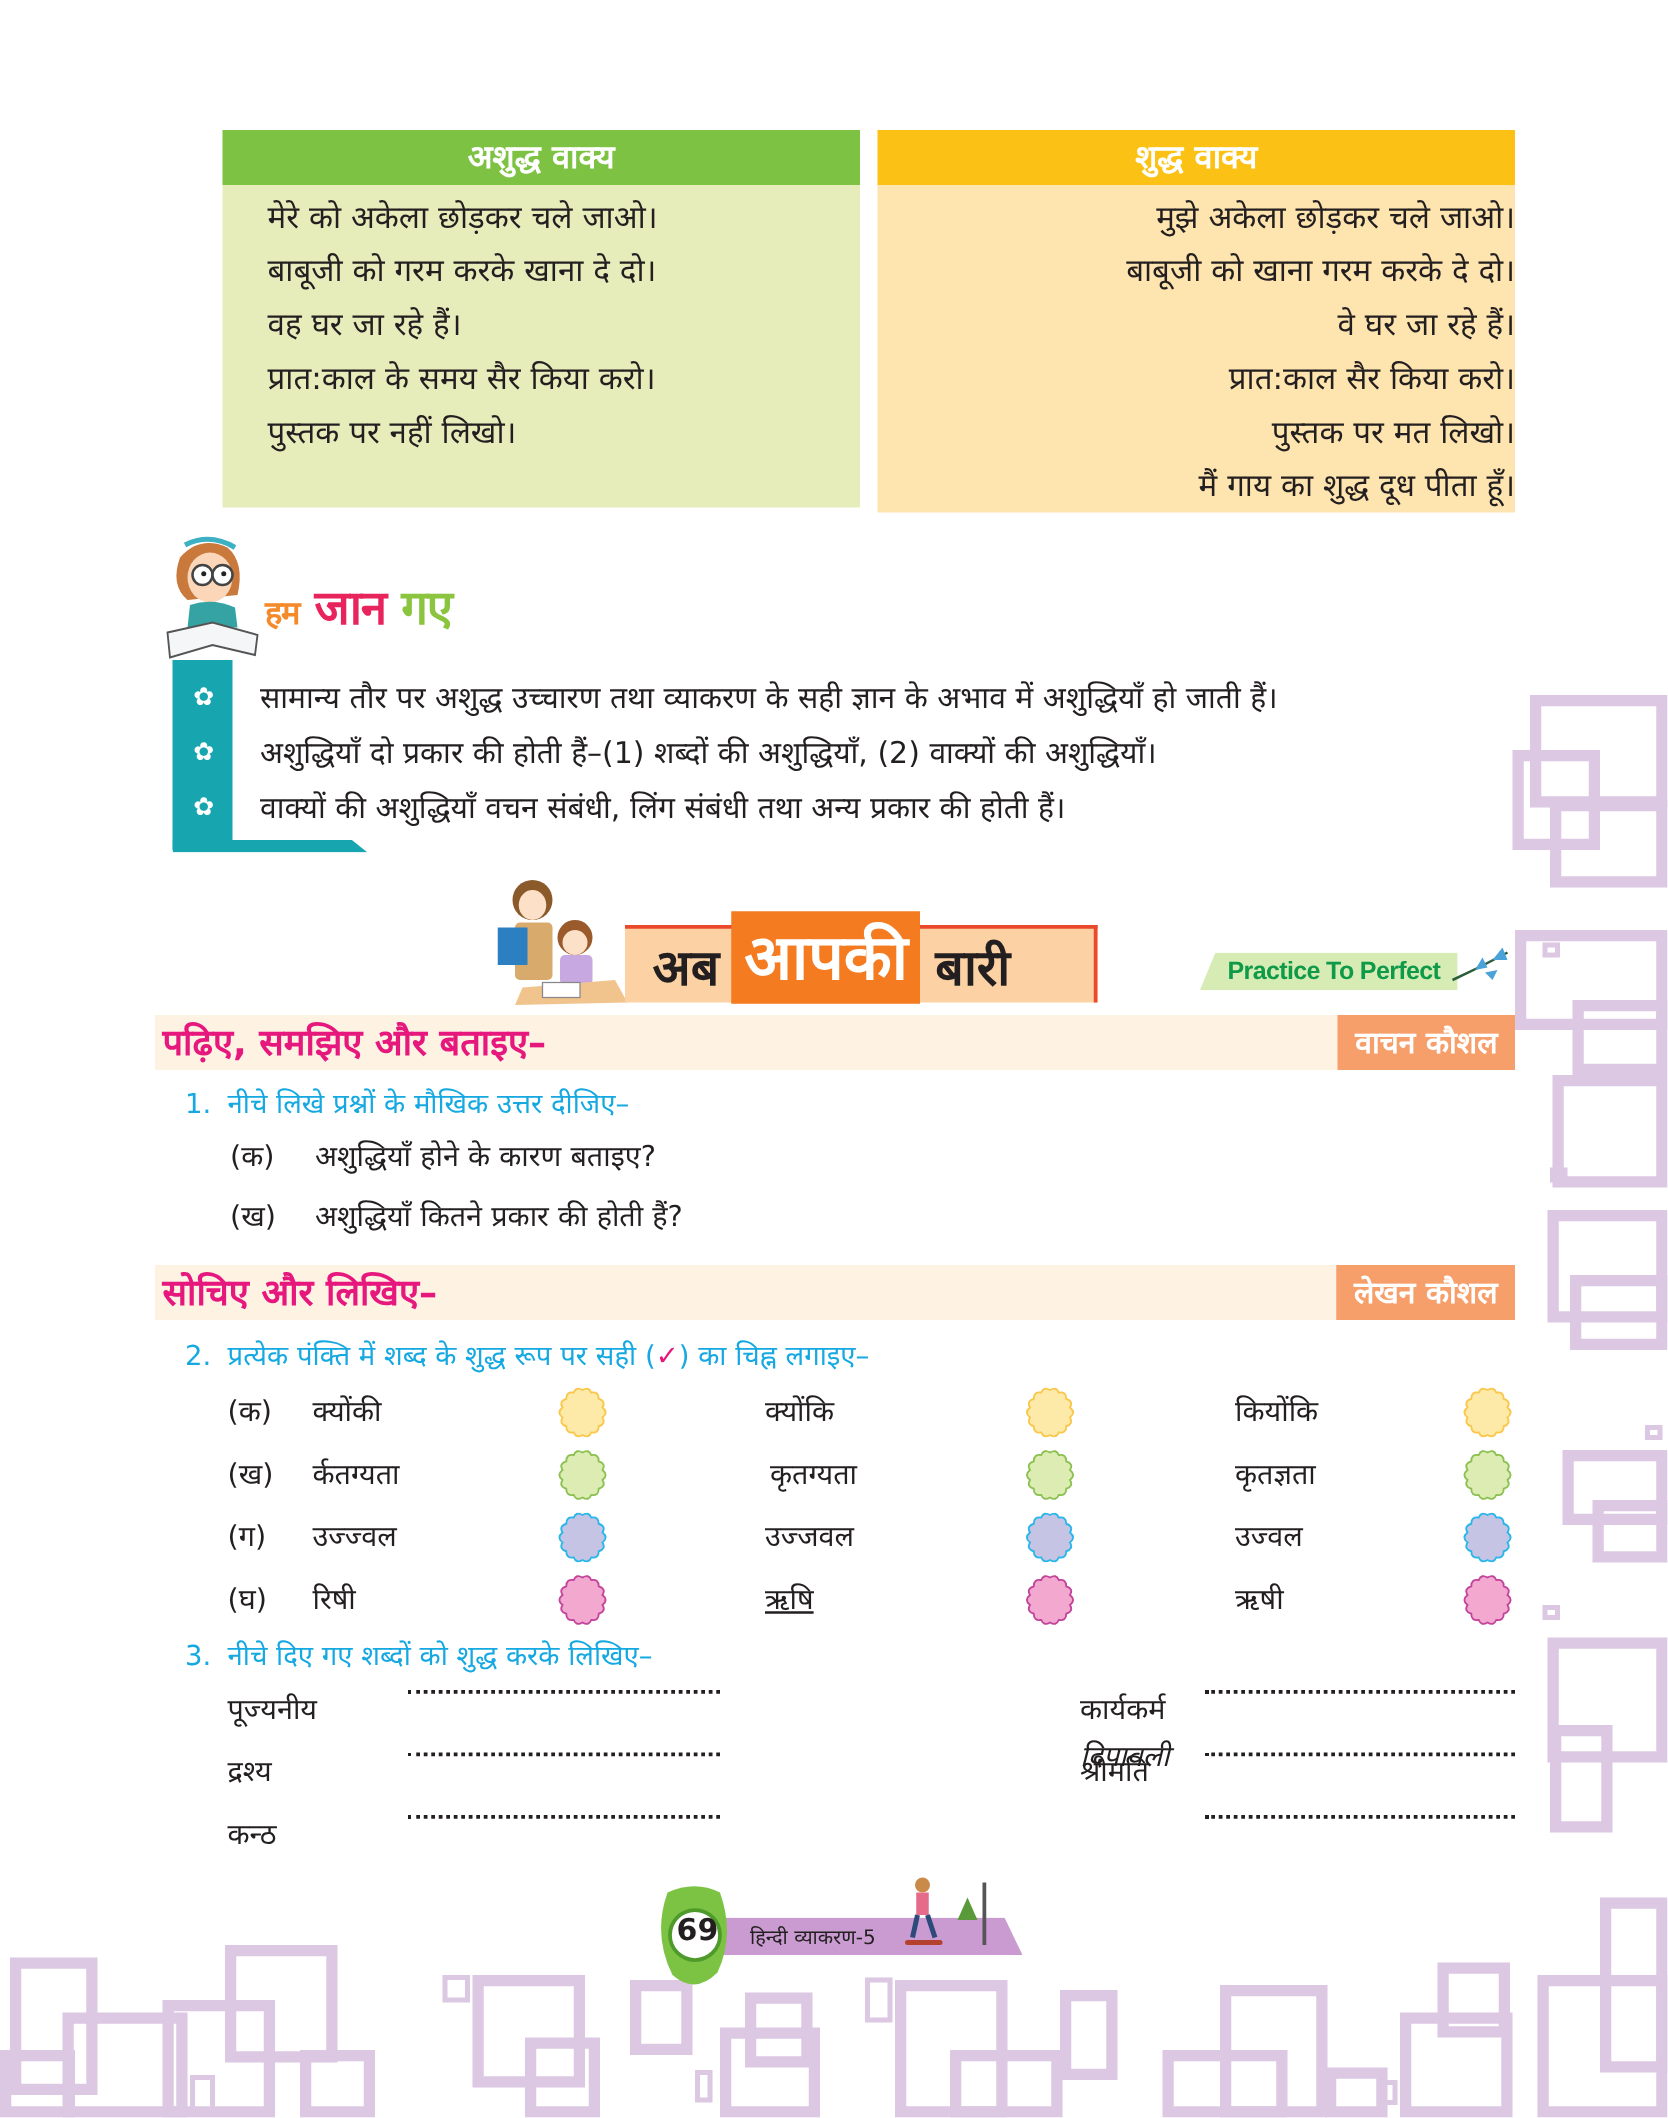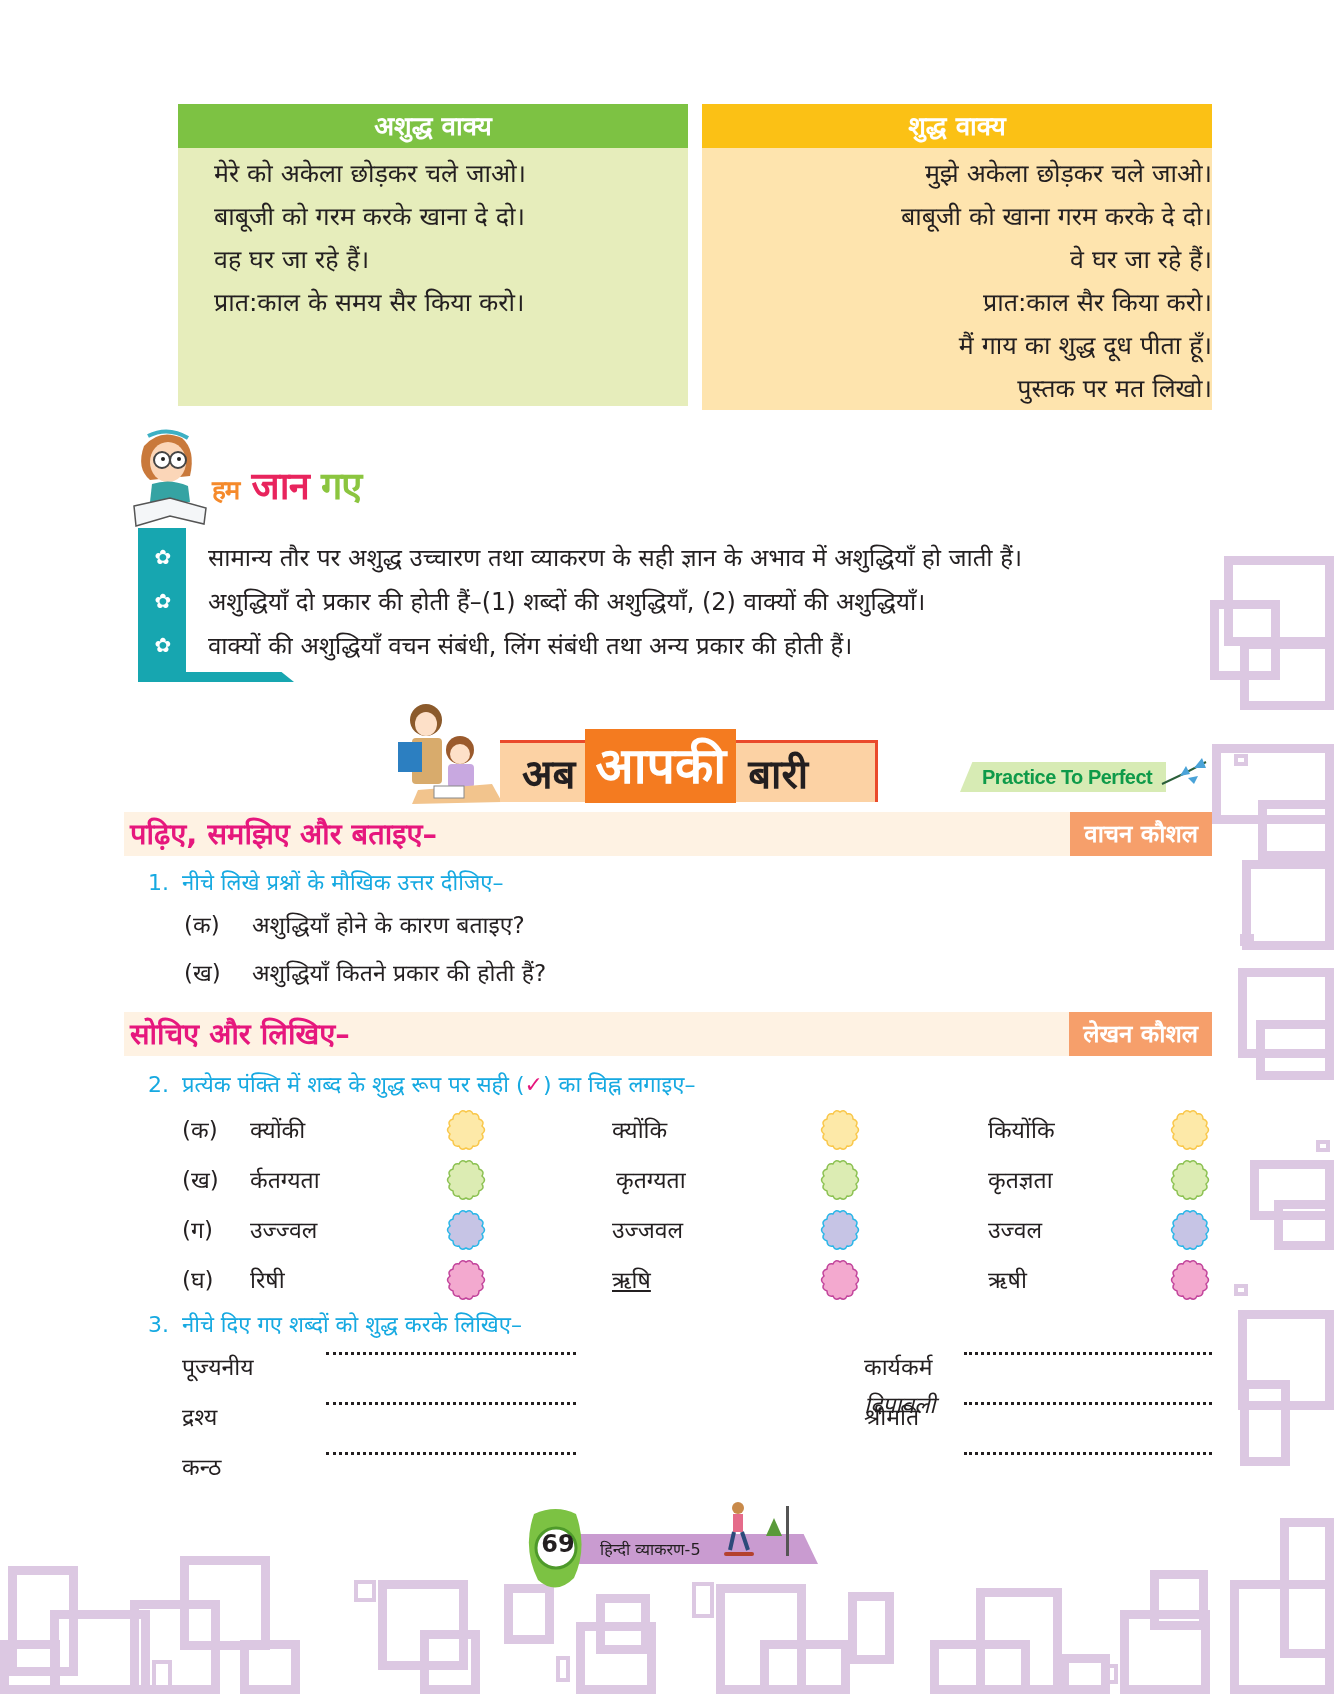--- a/index.html
+++ b/index.html
@@ -130,31 +130,32 @@
 </div>
 
 <div class="abs table-wrap">
   <div class="tcol wrong">
     <div class="thead">अशुद्ध वाक्य</div>
     <div class="tbody">
       <div class="tline">मेरे को अकेला छोड़कर चले जाओ।</div>
       <div class="tline">बाबूजी को गरम करके खाना दे दो।</div>
       <div class="tline">वह घर जा रहे हैं।</div>
       <div class="tline">प्रात:काल के समय सैर किया करो।</div>
+      <div class="tline">पुस्तक पर नहीं लिखो।</div>
     </div>
   </div>
   <div class="tcol right">
     <div class="thead">शुद्ध वाक्य</div>
     <div class="tbody">
       <div class="tline">मुझे अकेला छोड़कर चले जाओ।</div>
       <div class="tline">बाबूजी को खाना गरम करके दे दो।</div>
       <div class="tline">वे घर जा रहे हैं।</div>
       <div class="tline">प्रात:काल सैर किया करो।</div>
+      <div class="tline">पुस्तक पर मत लिखो।</div>
       <div class="tline">मैं गाय का शुद्ध दूध पीता हूँ।</div>
-      <div class="tline">पुस्तक पर मत लिखो।</div>
     </div>
   </div>
 </div>
 
 <svg class="abs girl" viewBox="0 0 78 100">
   <path d="M14 18 Q30 0 52 10 Q66 22 60 48 L20 52 Q6 40 14 18Z" fill="#c9793b"></path>
   <ellipse cx="38" cy="34" rx="18" ry="20" fill="#fbd6b8"></ellipse>
   <circle cx="32" cy="32" r="8" fill="#fff" stroke="#444" stroke-width="2"></circle>
   <circle cx="48" cy="32" r="8" fill="#fff" stroke="#444" stroke-width="2"></circle>
   <circle cx="33" cy="31" r="2" fill="#222"></circle>

